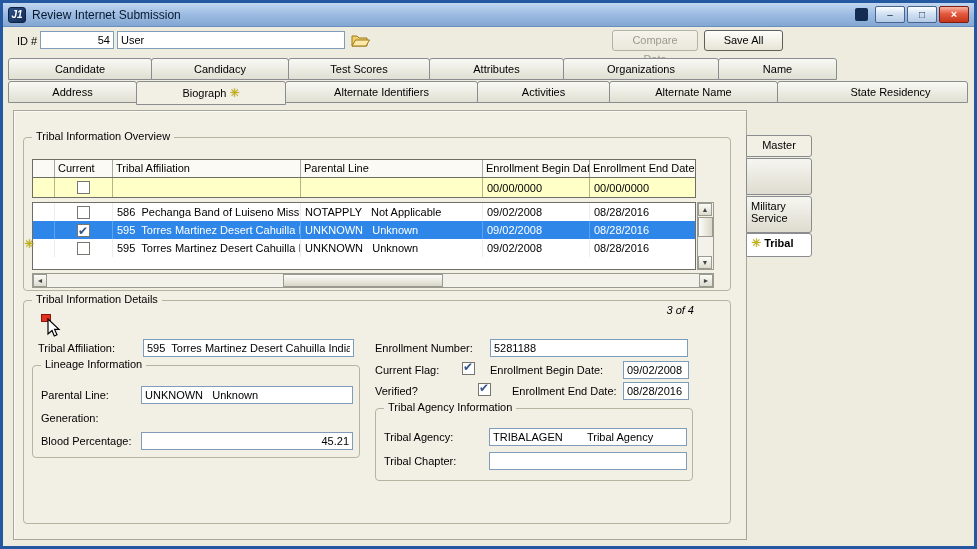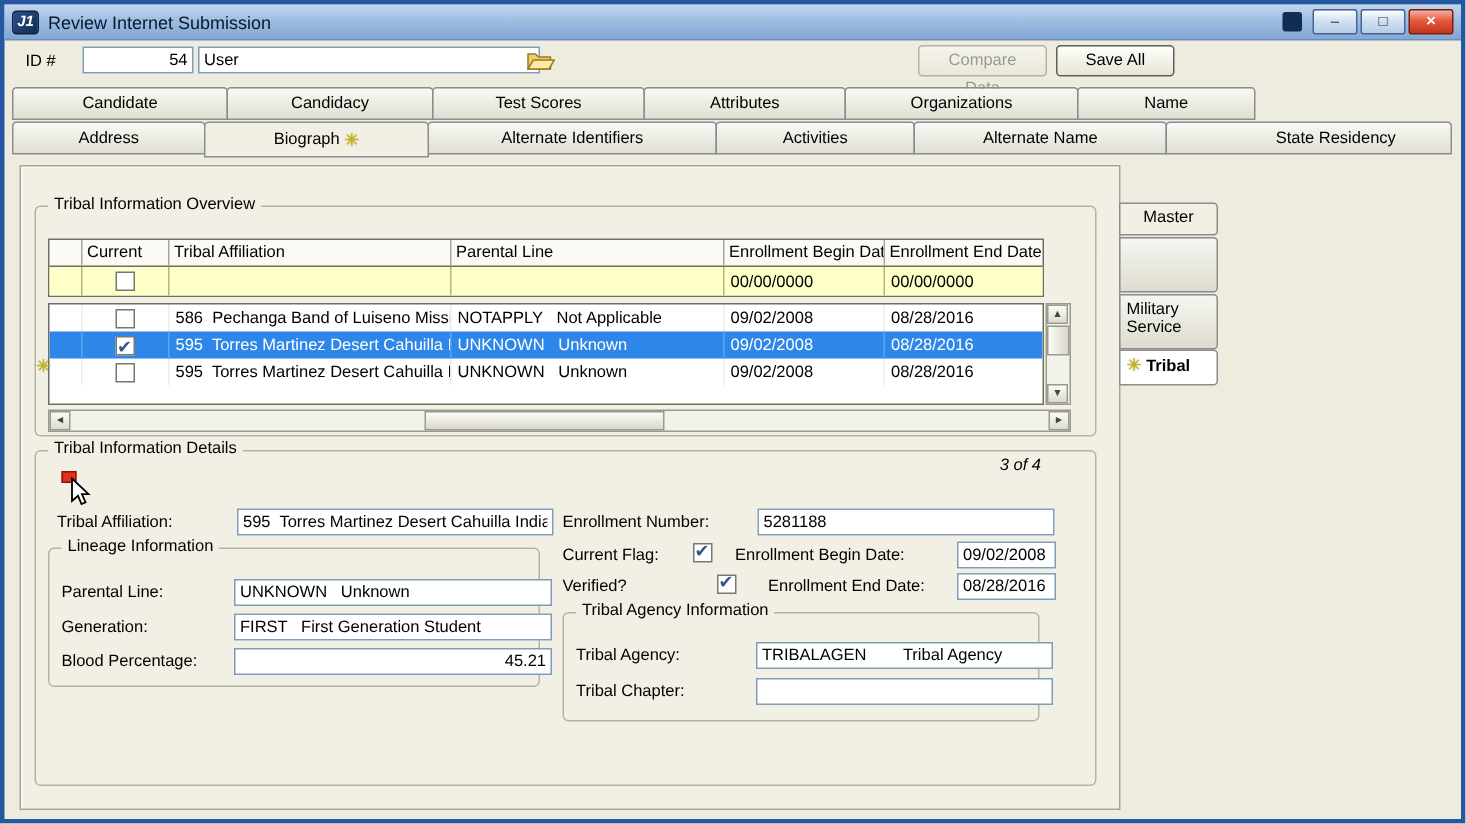--- a/index.html
+++ b/index.html
@@ -18,21 +18,21 @@
   .win-controls { position:absolute; right:5px; top:3px; display:flex; gap:2px; align-items:center; }
   .app-badge { width:13px; height:13px; background:#132c52; border-radius:2px; margin-right:5px; }
   .winbtn { width:30px; height:17px; border:1px solid #46648c; border-radius:2px;
     background:linear-gradient(#fdfeff,#d2e1f3 45%,#b4cbe6); display:flex; align-items:center; justify-content:center;
     font-size:10px; line-height:1; color:#1a2a40; cursor:default; }
   .winbtn.close { background:linear-gradient(#f6b2a1,#e4593d 45%,#c4361c); border-color:#7c1d0e; color:#fff; font-weight:bold; font-size:11px; }
 
   
   .label { position:absolute; white-space:nowrap; }
   input.field { position:absolute; background:#fff; border:1px solid #7f9db9; height:18px;
-    font-family:"Liberation Sans","DejaVu Sans",sans-serif; font-size:11px; padding:0 3px;margin-left:15px; }
+    font-family:"Liberation Sans","DejaVu Sans",sans-serif; font-size:11px; padding:0 3px; }
   input.right { text-align:right; }
   .btn { position:absolute; height:21px; border:1px solid #60605a; border-radius:3px;
     background:linear-gradient(#fefefb,#e7e5d6); font-size:11px; text-align:center; line-height:19px; padding:0 10px; }
   .btn.disabled { color:#9b9a90; border-color:#b3b2a6; background:linear-gradient(#f5f4ec,#eae8db); }
 
   
   .tabrow { position:absolute; left:5px; display:flex; }
   .tab { height:22px; border:1px solid #8a8c90; border-radius:3px 3px 0 0; margin-right:-1px;
     background:linear-gradient(#f9f9f5,#e0dfd2); display:flex; align-items:center; justify-content:center; gap:3px; white-space:nowrap; }
   .tab.active { background:#f2f0e5; position:relative; z-index:2; height:24px; }
@@ -256,21 +256,20 @@
     <span class="cb abs" style="left:438px;top:82px;" data-checked="true"></span>
     <div class="label" style="left:488px;top:84px;">Enrollment End Date:</div>
     <input class="field" style="left: 599px; top: 81px; width: 66px;" value="08/28/2016">
 
     
     <div class="groupbox" style="left:8px;top:64px;width:328px;height:93px;">
       <span class="gb-label">Lineage Information</span>
       <div class="label" style="left:8px;top:23px;">Parental Line:</div>
       <input class="field" style="left: 108px; top: 20px; width: 212px;" value="UNKNOWN   Unknown">
       <div class="label" style="left:8px;top:46px;">Generation:</div>
-      <input class="field" style="left: 108px; top: 43px; width: 212px;" value="FIRST   First Generation Student">
       <div class="label" style="left:8px;top:69px;">Blood Percentage:</div>
       <input class="field right" style="left: 108px; top: 66px; width: 212px;" value="45.21">
     </div>
 
     
     <div class="groupbox" style="left:351px;top:107px;width:318px;height:73px;">
       <span class="gb-label">Tribal Agency Information</span>
       <div class="label" style="left:8px;top:22px;">Tribal Agency:</div>
       <input class="field" style="left: 113px; top: 19px; width: 198px;" value="TRIBALAGEN        Tribal Agency">
       <div class="label" style="left:8px;top:46px;">Tribal Chapter:</div>

